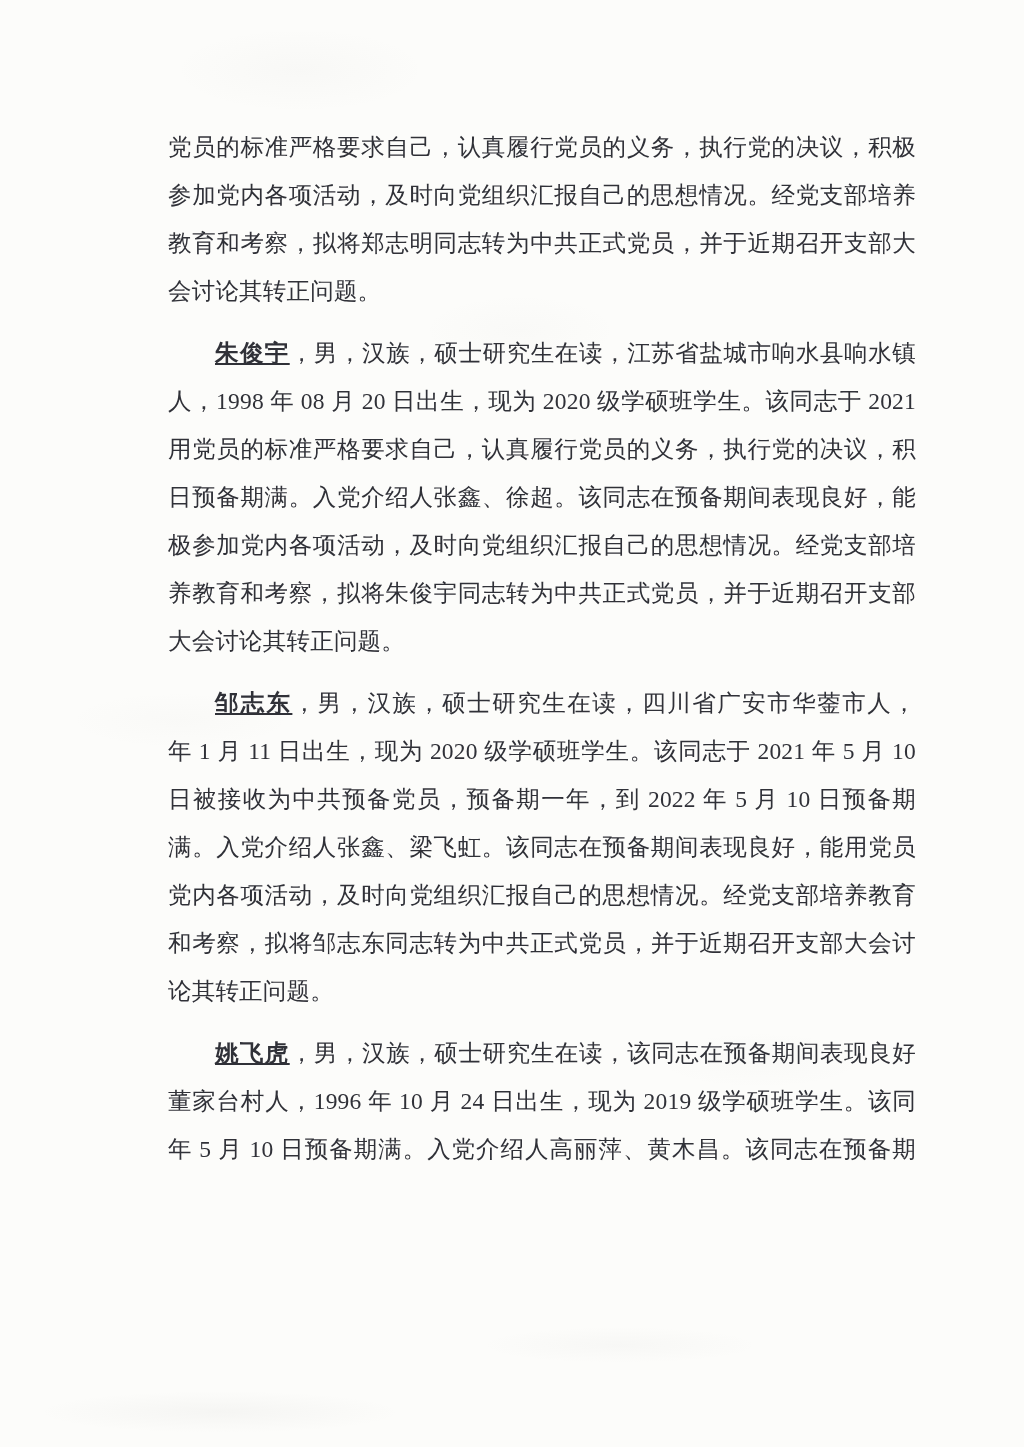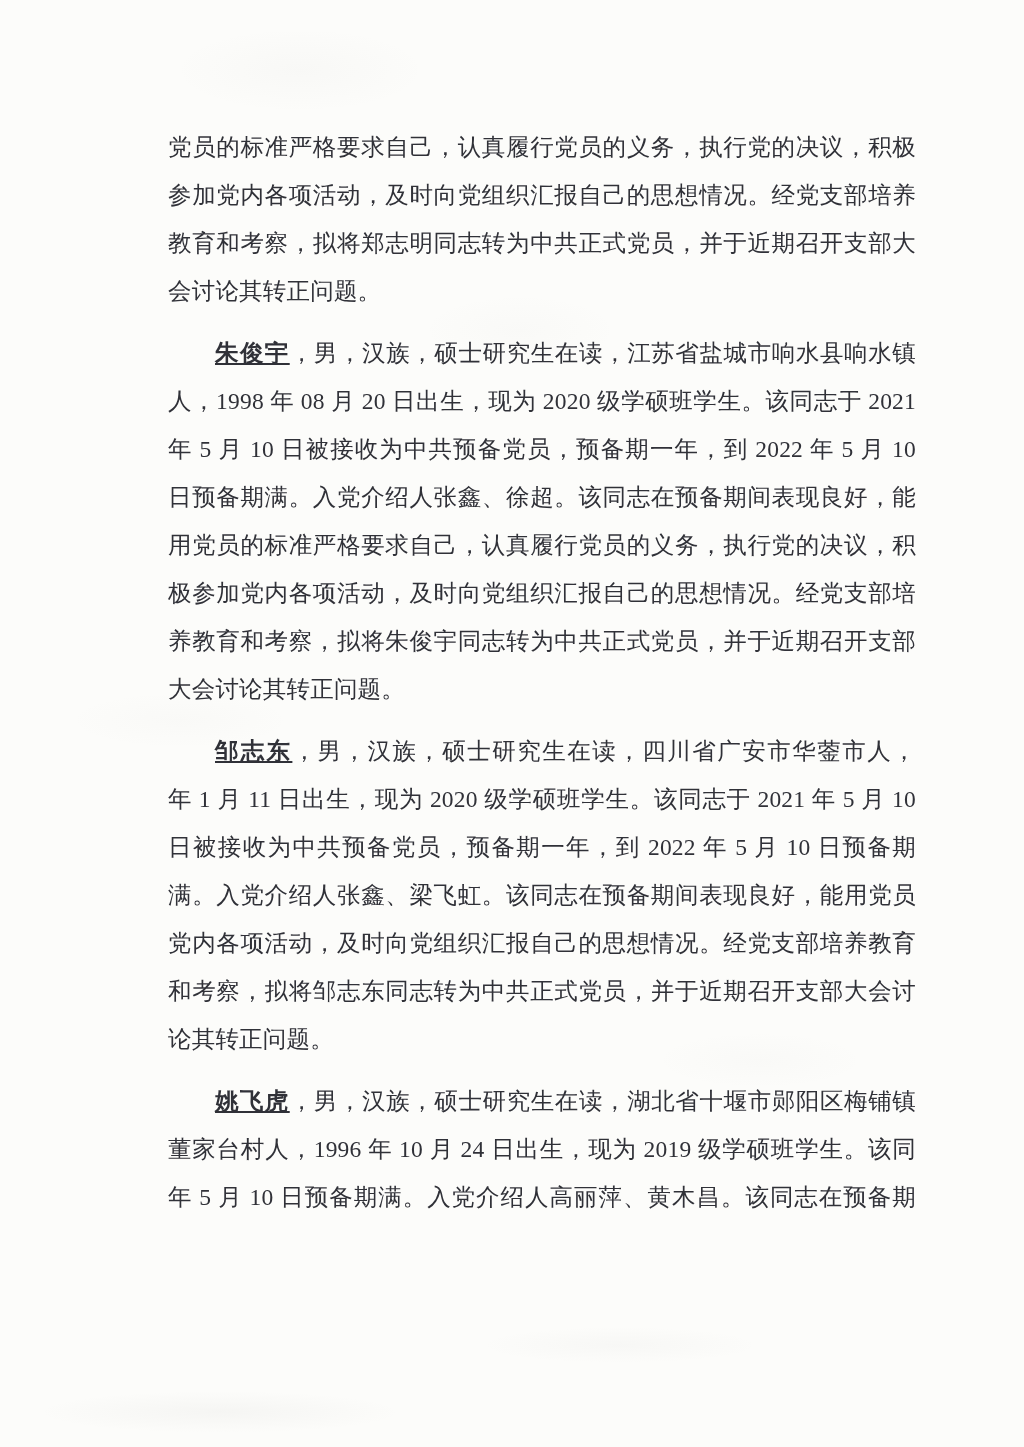--- a/index.html
+++ b/index.html
@@ -70,35 +70,34 @@
   <div class="doc-body">
       <div class="para">
         <div class="line"><span>党员的标准严格要求自己，认真履行党员的义务，执行党的决议，积极</span></div>
         <div class="line"><span>参加党内各项活动，及时向党组织汇报自己的思想情况。经党支部培养</span></div>
         <div class="line"><span>教育和考察，拟将郑志明同志转为中共正式党员，并于近期召开支部大</span></div>
         <div class="line end"><span>会讨论其转正问题。</span></div>
       </div>
       <div class="para">
         <div class="line indent"><span class="seg-bold">朱俊宇</span><span>，男，汉族，硕士研究生在读，江苏省盐城市响水县响水镇</span></div>
         <div class="line"><span>人，1998 年 08 月 20 日出生，现为 2020 级学硕班学生。该同志于 2021</span></div>
-        <div class="line"><span>年 5 月 10 日被接收为中共预备党员，预备期一年，到 2022 年 5 月 10</span></div>
+        <div class="line"><span>用党员的标准严格要求自己，认真履行党员的义务，执行党的决议，积</span></div>
         <div class="line"><span>日预备期满。入党介绍人张鑫、徐超。该同志在预备期间表现良好，能</span></div>
-        <div class="line"><span>用党员的标准严格要求自己，认真履行党员的义务，执行党的决议，积</span></div>
         <div class="line"><span>极参加党内各项活动，及时向党组织汇报自己的思想情况。经党支部培</span></div>
         <div class="line"><span>养教育和考察，拟将朱俊宇同志转为中共正式党员，并于近期召开支部</span></div>
         <div class="line end"><span>大会讨论其转正问题。</span></div>
       </div>
       <div class="para">
         <div class="line indent"><span class="seg-bold">邹志东</span><span>，男，汉族，硕士研究生在读，四川省广安市华蓥市人，1998</span></div>
         <div class="line"><span>年 1 月 11 日出生，现为 2020 级学硕班学生。该同志于 2021 年 5 月 10</span></div>
         <div class="line"><span>日被接收为中共预备党员，预备期一年，到 2022 年 5 月 10 日预备期</span></div>
         <div class="line"><span>满。入党介绍人张鑫、梁飞虹。该同志在预备期间表现良好，能用党员</span></div>
         <div class="line"><span>党内各项活动，及时向党组织汇报自己的思想情况。经党支部培养教育</span></div>
         <div class="line"><span>和考察，拟将邹志东同志转为中共正式党员，并于近期召开支部大会讨</span></div>
         <div class="line end"><span>论其转正问题。</span></div>
       </div>
       <div class="para">
-        <div class="line indent"><span class="seg-bold">姚飞虎</span><span>，男，汉族，硕士研究生在读，湖北省十堰市郧阳区梅铺镇</span></div>
+        <div class="line indent"><span class="seg-bold">姚飞虎</span><span>，男，汉族，硕士研究生在读，该同志在预备期间表现良好</span></div>
         <div class="line"><span>董家台村人，1996 年 10 月 24 日出生，现为 2019 级学硕班学生。该同</span></div>
         <div class="line"><span>年 5 月 10 日预备期满。入党介绍人高丽萍、黄木昌。该同志在预备期</span></div>
       </div>
     </div>
 </div>
 
 </body></html>

